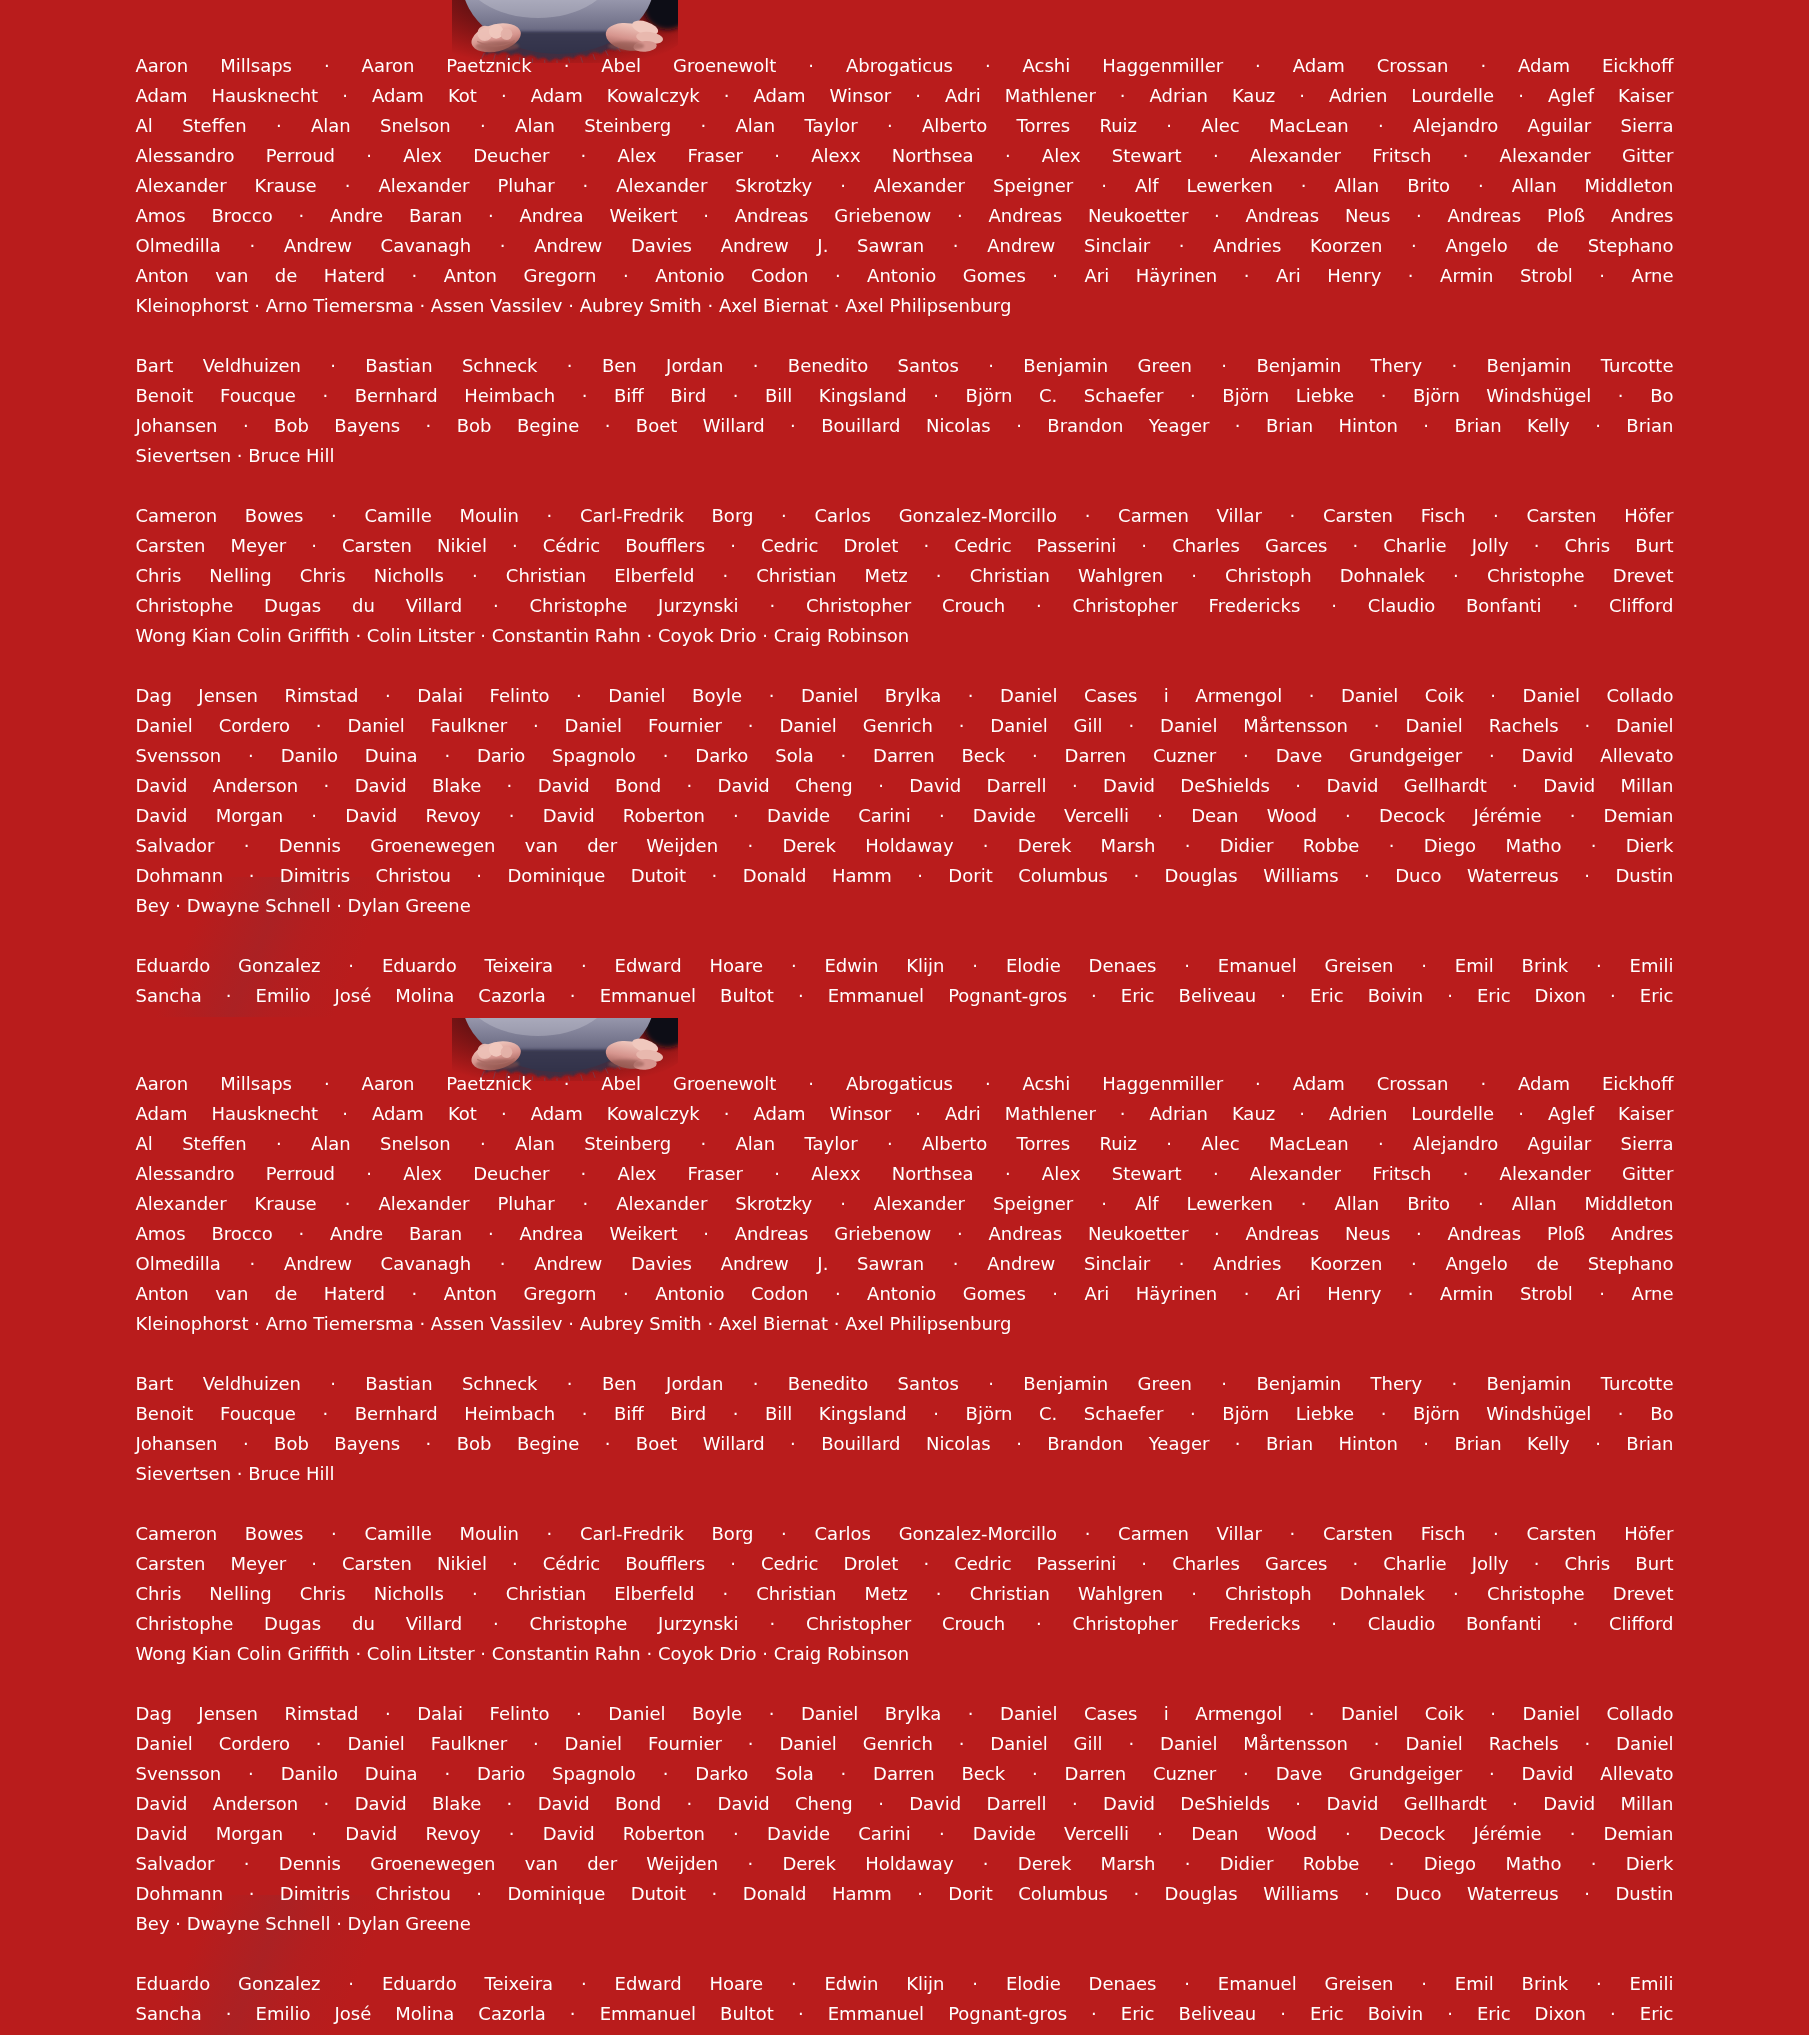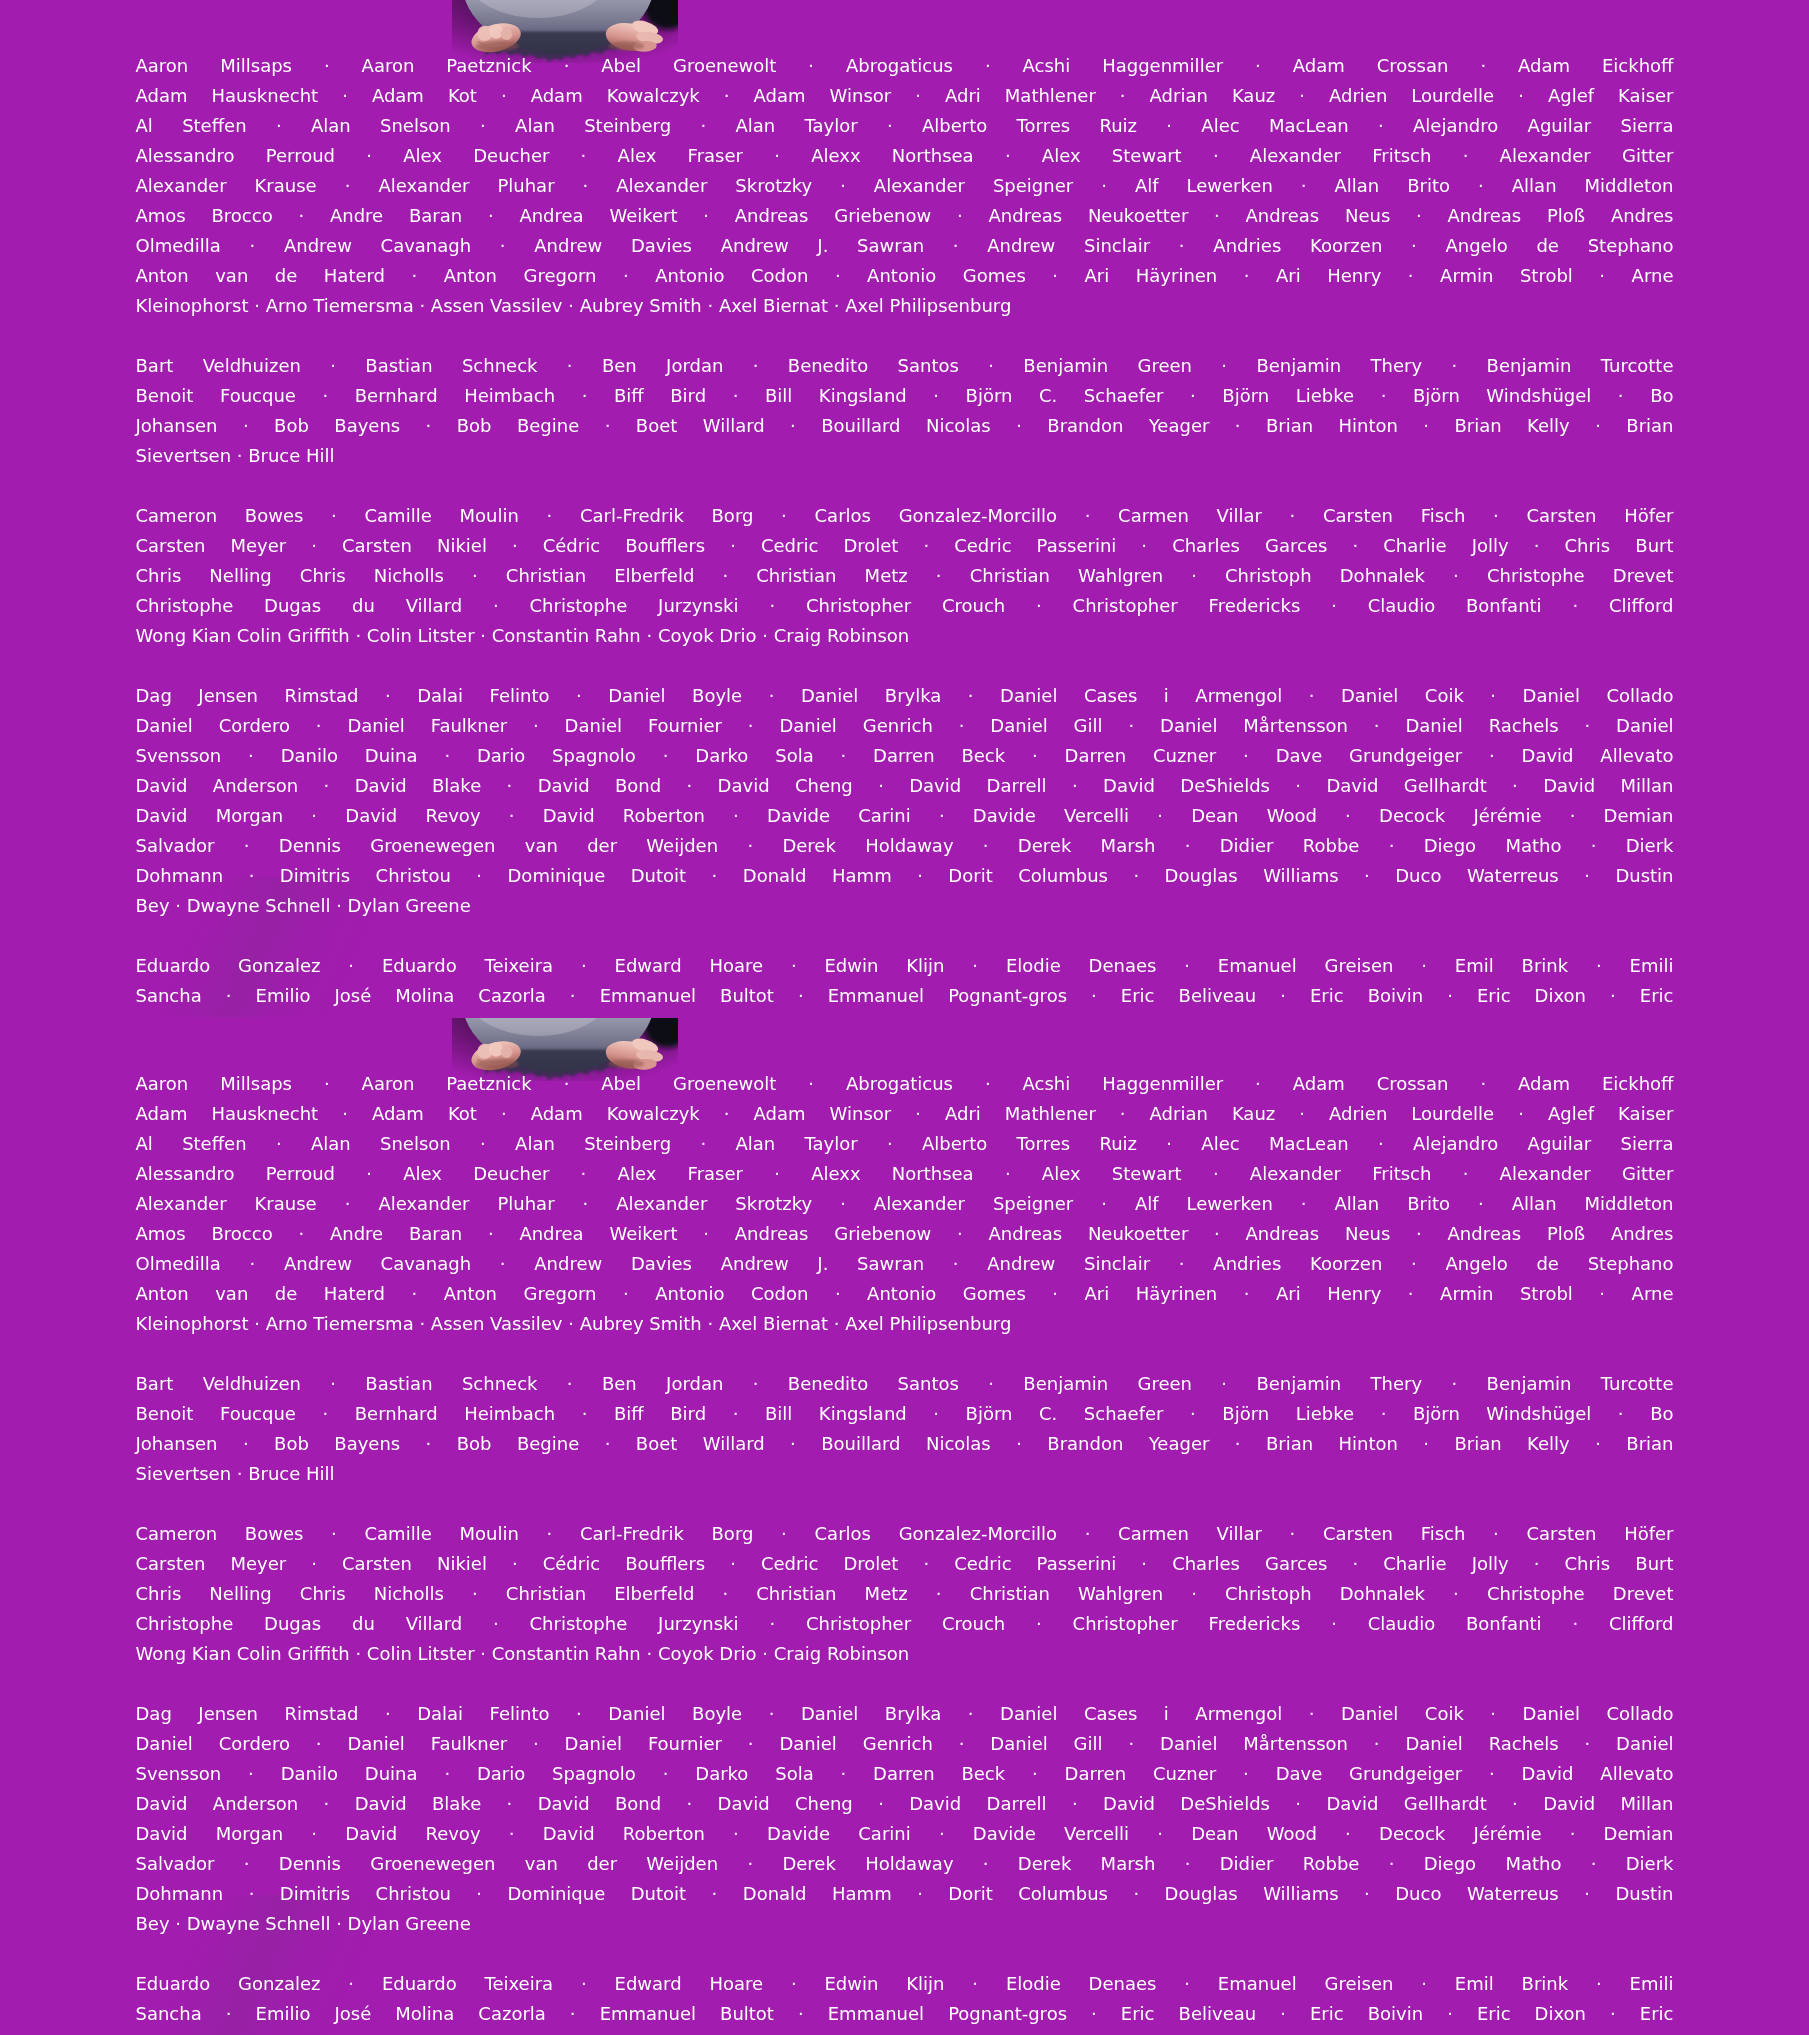--- a/index.html
+++ b/index.html
@@ -6,21 +6,21 @@
   body {
     width:1809px; height:2035px;
     background:#000000;
     overflow:hidden;
     font-family:"DejaVu Sans", sans-serif;
   }
   .section {
     position:relative;
     width:1809px; height:1018px;
     overflow:hidden;
-    background:#a21caf;
+    background:#b91c1c;
   }
   .streak {
     position:absolute; left:63px; top:877px;
     width:443px; height:140px;
     background:linear-gradient(113deg,
       rgba(70,70,90,0) 30%,
       rgba(70,70,90,0.12) 45%,
       rgba(70,70,90,0.05) 53%,
       rgba(70,70,90,0) 66%);
     pointer-events:none;

